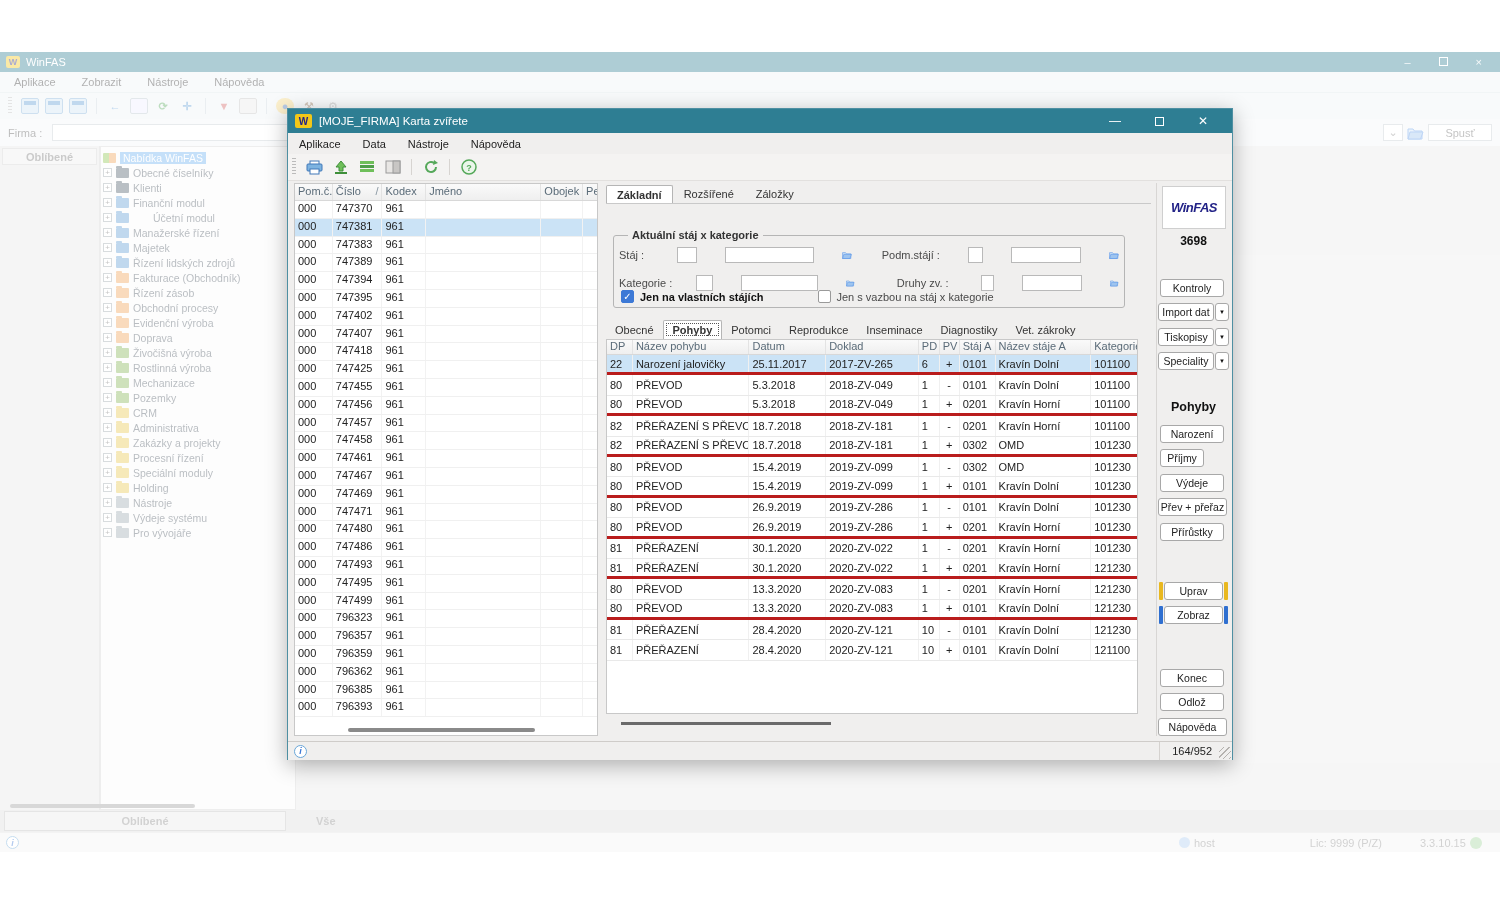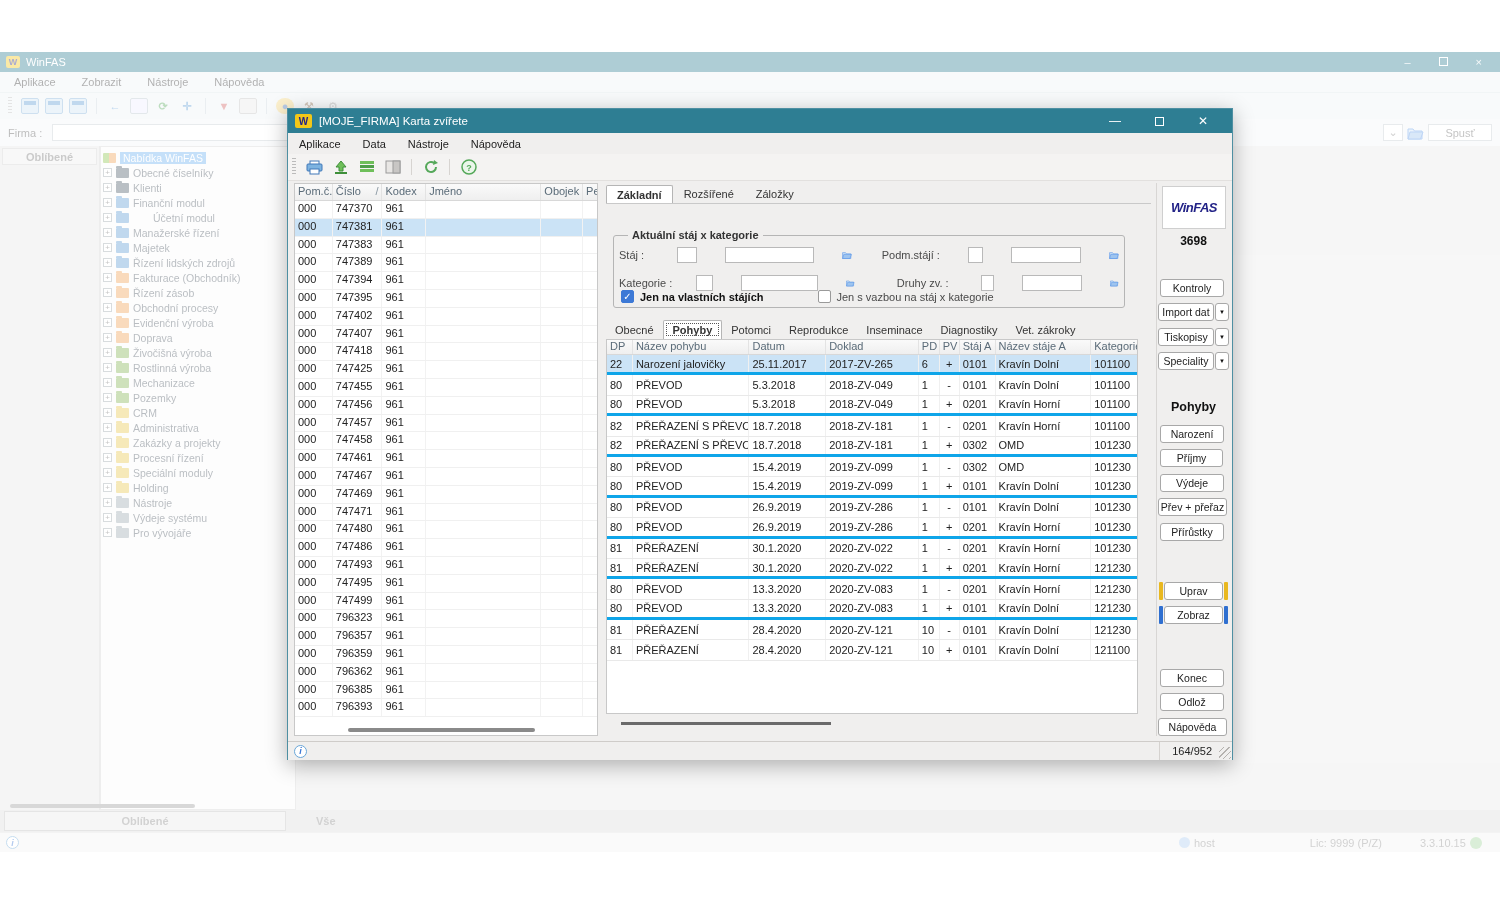--- a/index.html
+++ b/index.html
@@ -83,21 +83,21 @@
   .dtab { padding:3px 9px; color:#333; }
   .dtab.active { background:#fff; border:1px solid #b5b5b5; border-bottom:none; font-weight:bold; outline:1px dotted #555; outline-offset:-4px; border-radius:2px 2px 0 0; }
 
   
   .mtable { position:absolute; left:0; top:156px; width:532px; height:375px; background:#fff; border:1px solid #c8c8c8; overflow:hidden; }
   .m-hrow { display:flex; height:15px; background:linear-gradient(#fafafa,#efefef); border-bottom:1px solid #d8d8d8; color:#5a6b78; }
   .m-hrow > div { padding:0 3px; border-right:1px solid #e3e3e3; overflow:hidden; white-space:nowrap; }
   .m-row { display:flex; height:20.4px; border-bottom:1px solid #e9e9e9; background:#fff; align-items:center; }
   .m-row > div { padding:0 3px; border-right:1px solid #f0f0f0; overflow:hidden; white-space:nowrap; height:100%; display:flex; align-items:center; }
   .m-row.sel { background:#cbe3f6; }
-  .m-row.sep { border-bottom:3px solid #0ea5e9; }
+  .m-row.sep { border-bottom:3px solid #b91c1c; }
   .mc0{width:26px;} .mc1{width:117px;} .mc2{width:77px;} .mc3{width:93px;} .mc4{width:21px;} .mc5{width:20px; justify-content:center;} .mc6{width:36px;} .mc7{width:96px;} .mc8{width:46px; border-right:none!important;}
   .m-scroll { position:absolute; left:15px; top:539px; width:210px; height:3px; background:#6a6a6a; }
 
   
   .sbar { position:absolute; left:868px; top:74px; width:73px; height:553px; border-left:1px solid #d8d6d4; padding-left:0; }
   .logobox { position:absolute; left:5px; top:3px; width:64px; height:43px; background:#fff; border:1px solid #cfcfcf; display:flex; align-items:center; justify-content:center; }
   .logotext { color:#232387; font-weight:bold; font-size:13px; font-style:italic; letter-spacing:-.5px; }
   .num3698 { position:absolute; left:0; top:51px; width:73px; text-align:center; font-weight:bold; font-size:12px; color:#111; }
   .sbtn { position:absolute; height:18px; background:#fff; border:1px solid #a8a8a8; border-radius:3px; display:flex; align-items:center; justify-content:center; font-size:10.5px; color:#222; }
   .dropwrap { position:absolute; left:1px; width:71px; height:18px; display:flex; gap:1px; }
@@ -882,21 +882,21 @@
       <div class="dropwrap" style="top:145px;">
         <span class="main">Tiskopisy</span>
         <span class="arr">▼</span>
       </div>
       <div class="dropwrap" style="top:169px;">
         <span class="main">Speciality</span>
         <span class="arr">▼</span>
       </div>
       <div class="sbhead" style="top:217px;">Pohyby</div>
       <div class="sbtn" style="left:3px; top:242px; width:64px;">Narození</div>
-      <div class="sbtn" style="left:3px; top:266px; width:63px;">Příjmy</div>
+      <div class="sbtn" style="left:3px; top:266px; width:44px;">Příjmy</div>
       <div class="sbtn" style="left:3px; top:291px; width:64px;">Výdeje</div>
       <div class="sbtn" style="left:1px; top:315px; width:69px;">Přev + přeřaz</div>
       <div class="sbtn" style="left:3px; top:340px; width:64px;">Přírůstky</div>
       <div class="accwrap" style="top:399px;">
         <span class="bar" style="background:#e9b820;"></span>
         <span class="btn">Uprav</span>
         <span class="bar" style="background:#e9b820;"></span>
       </div>
       <div class="accwrap" style="top:423px;">
         <span class="bar" style="background:#2f6fd0;"></span>

